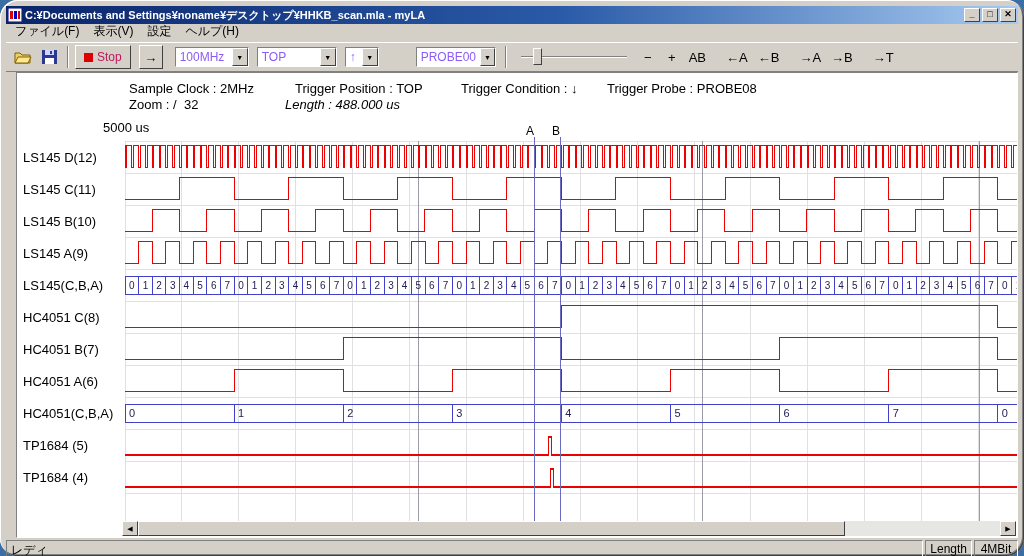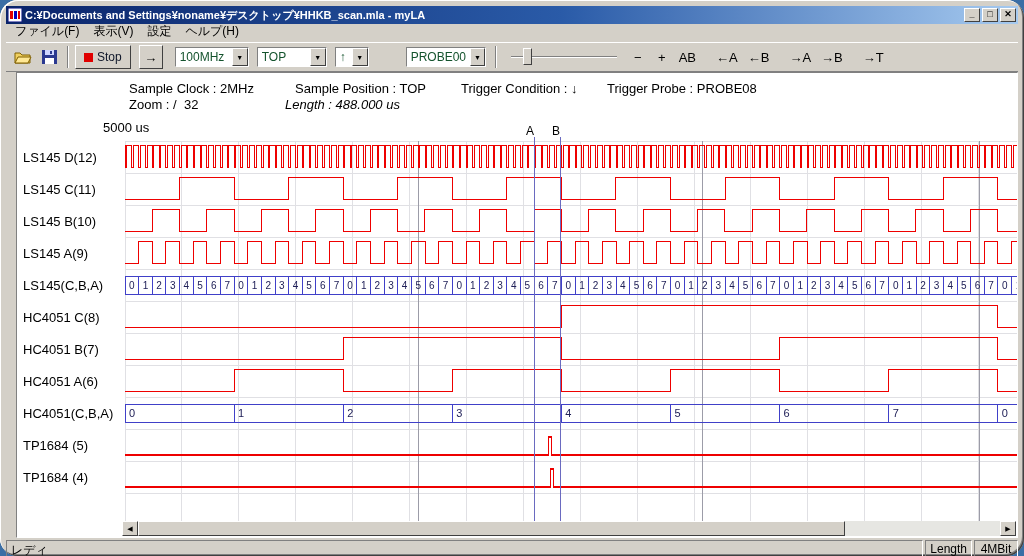--- a/index.html
+++ b/index.html
@@ -34,28 +34,28 @@
   .tbtn {
     height:24px; min-width:24px; background:#d4d0c8; display:flex; align-items:center; justify-content:center;
     border:1px solid; border-color:#fff #404040 #404040 #fff; font-size:13px; color:#000; padding:0 3px;
   }
   .flatbtn {
     height:22px; min-width:22px; background:transparent; border:1px solid transparent;
     display:flex; align-items:center; justify-content:center; font-size:13px; color:#000; padding:0 3px;
   }
   .stop-btn {
     height:24px; background:#d4d0c8; border:1px solid; border-color:#fff #404040 #404040 #fff;
-    display:flex; align-items:center; gap:4px; padding:0 8px; font-size:12px; color:#0f172a;
+    display:flex; align-items:center; gap:4px; padding:0 8px; font-size:12px; color:#be185d;
   }
   .stop-square { width:9px; height:9px; background:#e00000; display:inline-block; }
   .combo {
     height:20px; display:flex; background:#fff;
     border:1px solid; border-color:#808080 #fff #fff #808080; margin:0 3px;
   }
-  .combo-text { font-size:12px; padding:2px 4px 0 4px; color:#14532d; flex:1; white-space:nowrap; }
+  .combo-text { font-size:12px; padding:2px 4px 0 4px; color:#8b5cf6; flex:1; white-space:nowrap; }
   .combo-arrow {
     width:16px; background:#d4d0c8; border:1px solid; border-color:#fff #404040 #404040 #fff;
     font-size:7px; display:flex; align-items:center; justify-content:center; color:#000;
   }
   .slider { width:110px; height:22px; position:relative; margin:0 6px; }
   .slider-track { position:absolute; left:2px; right:2px; top:10px; height:2px; border-top:1px solid #808080; border-bottom:1px solid #fff; }
   .slider-thumb { position:absolute; left:14px; top:2px; width:9px; height:17px; background:#d4d0c8; border:1px solid; border-color:#fff #404040 #404040 #fff; }
   .grp { margin-left:10px; }
   
   .content {
@@ -125,21 +125,21 @@
     <div class="tb-sep"></div>
     <button class="stop-btn">
       <span class="stop-square"></span>
       <span>Stop</span>
     </button>
     <button class="tbtn" style="margin-left:6px;">→</button>
     <div class="combo" style="width:74px;margin-left:10px;">
       <span class="combo-text">100MHz</span>
       <span class="combo-arrow">▼</span>
     </div>
-    <div class="combo" style="width:70px;">
+    <div class="combo" style="width:80px;">
       <span class="combo-text">TOP</span>
       <span class="combo-arrow">▼</span>
     </div>
     <div class="combo" style="width:34px;">
       <span class="combo-text">↑</span>
       <span class="combo-arrow">▼</span>
     </div>
     <div class="combo" style="width:80px;margin-left:32px;">
       <span class="combo-text">PROBE00</span>
       <span class="combo-arrow">▼</span>
@@ -154,21 +154,21 @@
     <div class="flatbtn">AB</div>
     <div class="flatbtn grp">←A</div>
     <div class="flatbtn">←B</div>
     <div class="flatbtn grp">→A</div>
     <div class="flatbtn">→B</div>
     <div class="flatbtn grp">→T</div>
   </div>
 
   <div class="content">
     <span class="info-text" style="left:112px;top:8px;">Sample Clock : 2MHz</span>
-    <span class="info-text" style="left:278px;top:8px;">Sample Position : TOP</span>
+    <span class="info-text" style="left:278px;top:8px;">Trigger Position : TOP</span>
     <span class="info-text" style="left:444px;top:8px;">Trigger Condition : ↓</span>
     <span class="info-text" style="left:590px;top:8px;">Trigger Probe : PROBE08</span>
     <span class="info-text" style="left:112px;top:24px;">Zoom : /  32</span>
     <span class="info-text" style="left:268px;top:24px;font-style:italic;">Length : 488.000 us</span>
 
     <svg id="wave-svg" width="1016" height="420">
         <line x1="108" y1="26" x2="1008" y2="26" stroke="#e0e0e4" stroke-width="1" shape-rendering="crispEdges"></line>
         <line x1="108" y1="58" x2="1008" y2="58" stroke="#e0e0e4" stroke-width="1" shape-rendering="crispEdges"></line>
         <line x1="108" y1="90" x2="1008" y2="90" stroke="#e0e0e4" stroke-width="1" shape-rendering="crispEdges"></line>
         <line x1="108" y1="122" x2="1008" y2="122" stroke="#e0e0e4" stroke-width="1" shape-rendering="crispEdges"></line>

